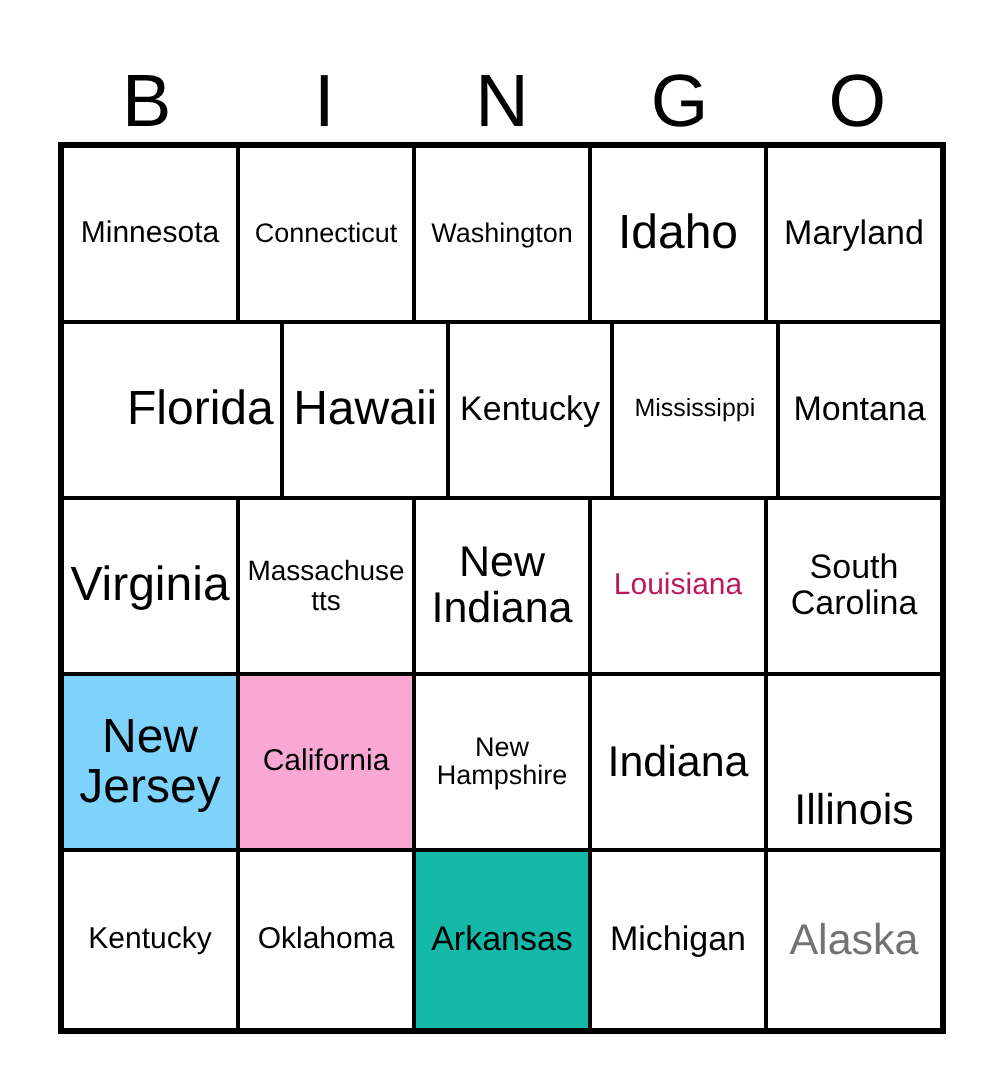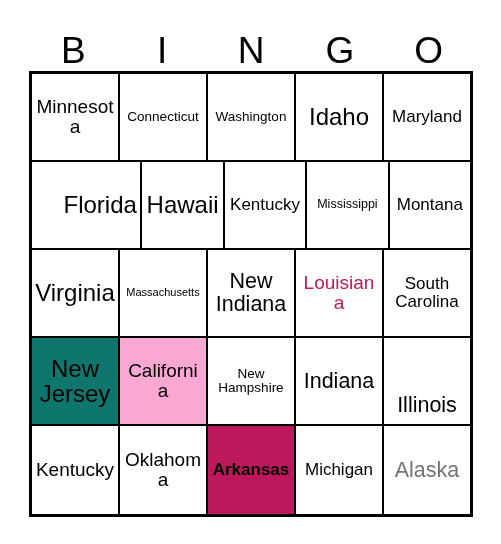--- a/index.html
+++ b/index.html
@@ -76,24 +76,24 @@
   .cell-text {
     display: block;
     width: 100%;
     line-height: 1.06;
     color: #000000;
     word-break: normal;
     overflow-wrap: break-word;
   }
 
   
-  .fs-xxs  { font-size: 11px; }
+  .fs-xxs  { font-size: 14px; }
   .fs-xs   { font-size: 12.5px; }
   .fs-s    { font-size: 13.5px; }
-  .fs-m    { font-size: 19px; }
+  .fs-m    { font-size: 15px; }
   .fs-ml   { font-size: 17px;   }
   .fs-xl   { font-size: 21.5px; }
   .fs-xxl  { font-size: 24px;   }
 </style>
 </head>
 <body style="background: rgb(255, 255, 255);">
 
 <div id="bingo-card">
 
   <div id="bingo-header">
@@ -154,21 +154,21 @@
         </div>
       <div class="bingo-cell" style="border-right-color: rgb(0, 0, 0); background: rgb(255, 255, 255);">
           <span class="cell-text fs-m" style="color: #be185d;">Louisiana</span>
         </div>
       <div class="bingo-cell" style="border-right-color: rgb(0, 0, 0); background: rgb(255, 255, 255);">
           <span class="cell-text fs-ml" style="color: rgb(0, 0, 0);">South Carolina</span>
         </div>
     </div>
 
     <div class="bingo-row" style="border-bottom-color: rgb(0, 0, 0);">
-      <div class="bingo-cell" style="border-right-color: rgb(0, 0, 0); background: #0f766e;">
+      <div class="bingo-cell" style="border-right-color: rgb(0, 0, 0); background: #7dd3fc;">
           <span class="cell-text fs-xxl" style="color: rgb(0, 0, 0);">New Jersey</span>
         </div>
       <div class="bingo-cell" style="border-right-color: rgb(0, 0, 0); background: #f9a8d4;">
           <span class="cell-text fs-m" style="color: rgb(0, 0, 0);">California</span>
         </div>
       <div class="bingo-cell" style="border-right-color: rgb(0, 0, 0); background: rgb(255, 255, 255);">
           <span class="cell-text fs-s" style="color: rgb(0, 0, 0);">New Hampshire</span>
         </div>
       <div class="bingo-cell" style="border-right-color: rgb(0, 0, 0); background: rgb(255, 255, 255);">
           <span class="cell-text fs-xl" style="color: rgb(0, 0, 0);">Indiana</span>
@@ -178,21 +178,21 @@
         </div>
     </div>
 
     <div class="bingo-row" style="border-bottom-color: rgb(0, 0, 0);">
       <div class="bingo-cell" style="border-right-color: rgb(0, 0, 0); background: rgb(255, 255, 255);">
           <span class="cell-text fs-m" style="color: rgb(0, 0, 0);">Kentucky</span>
         </div>
       <div class="bingo-cell" style="border-right-color: rgb(0, 0, 0); background: rgb(255, 255, 255);">
           <span class="cell-text fs-m" style="color: rgb(0, 0, 0);">Oklahoma</span>
         </div>
-      <div class="bingo-cell" style="border-right-color: rgb(0, 0, 0); background: #be185d; font-weight: bold;">
+      <div class="bingo-cell" style="border-right-color: rgb(0, 0, 0); background: #14b8a6;">
           <span class="cell-text fs-ml" style="color: rgb(0, 0, 0);">Arkansas</span>
         </div>
       <div class="bingo-cell" style="border-right-color: rgb(0, 0, 0); background: rgb(255, 255, 255);">
           <span class="cell-text fs-ml" style="color: rgb(0, 0, 0);">Michigan</span>
         </div>
       <div class="bingo-cell" style="border-right-color: rgb(0, 0, 0); background: rgb(255, 255, 255);">
           <span class="cell-text fs-xl" style="color: #737373;">Alaska</span>
         </div>
     </div>
 

